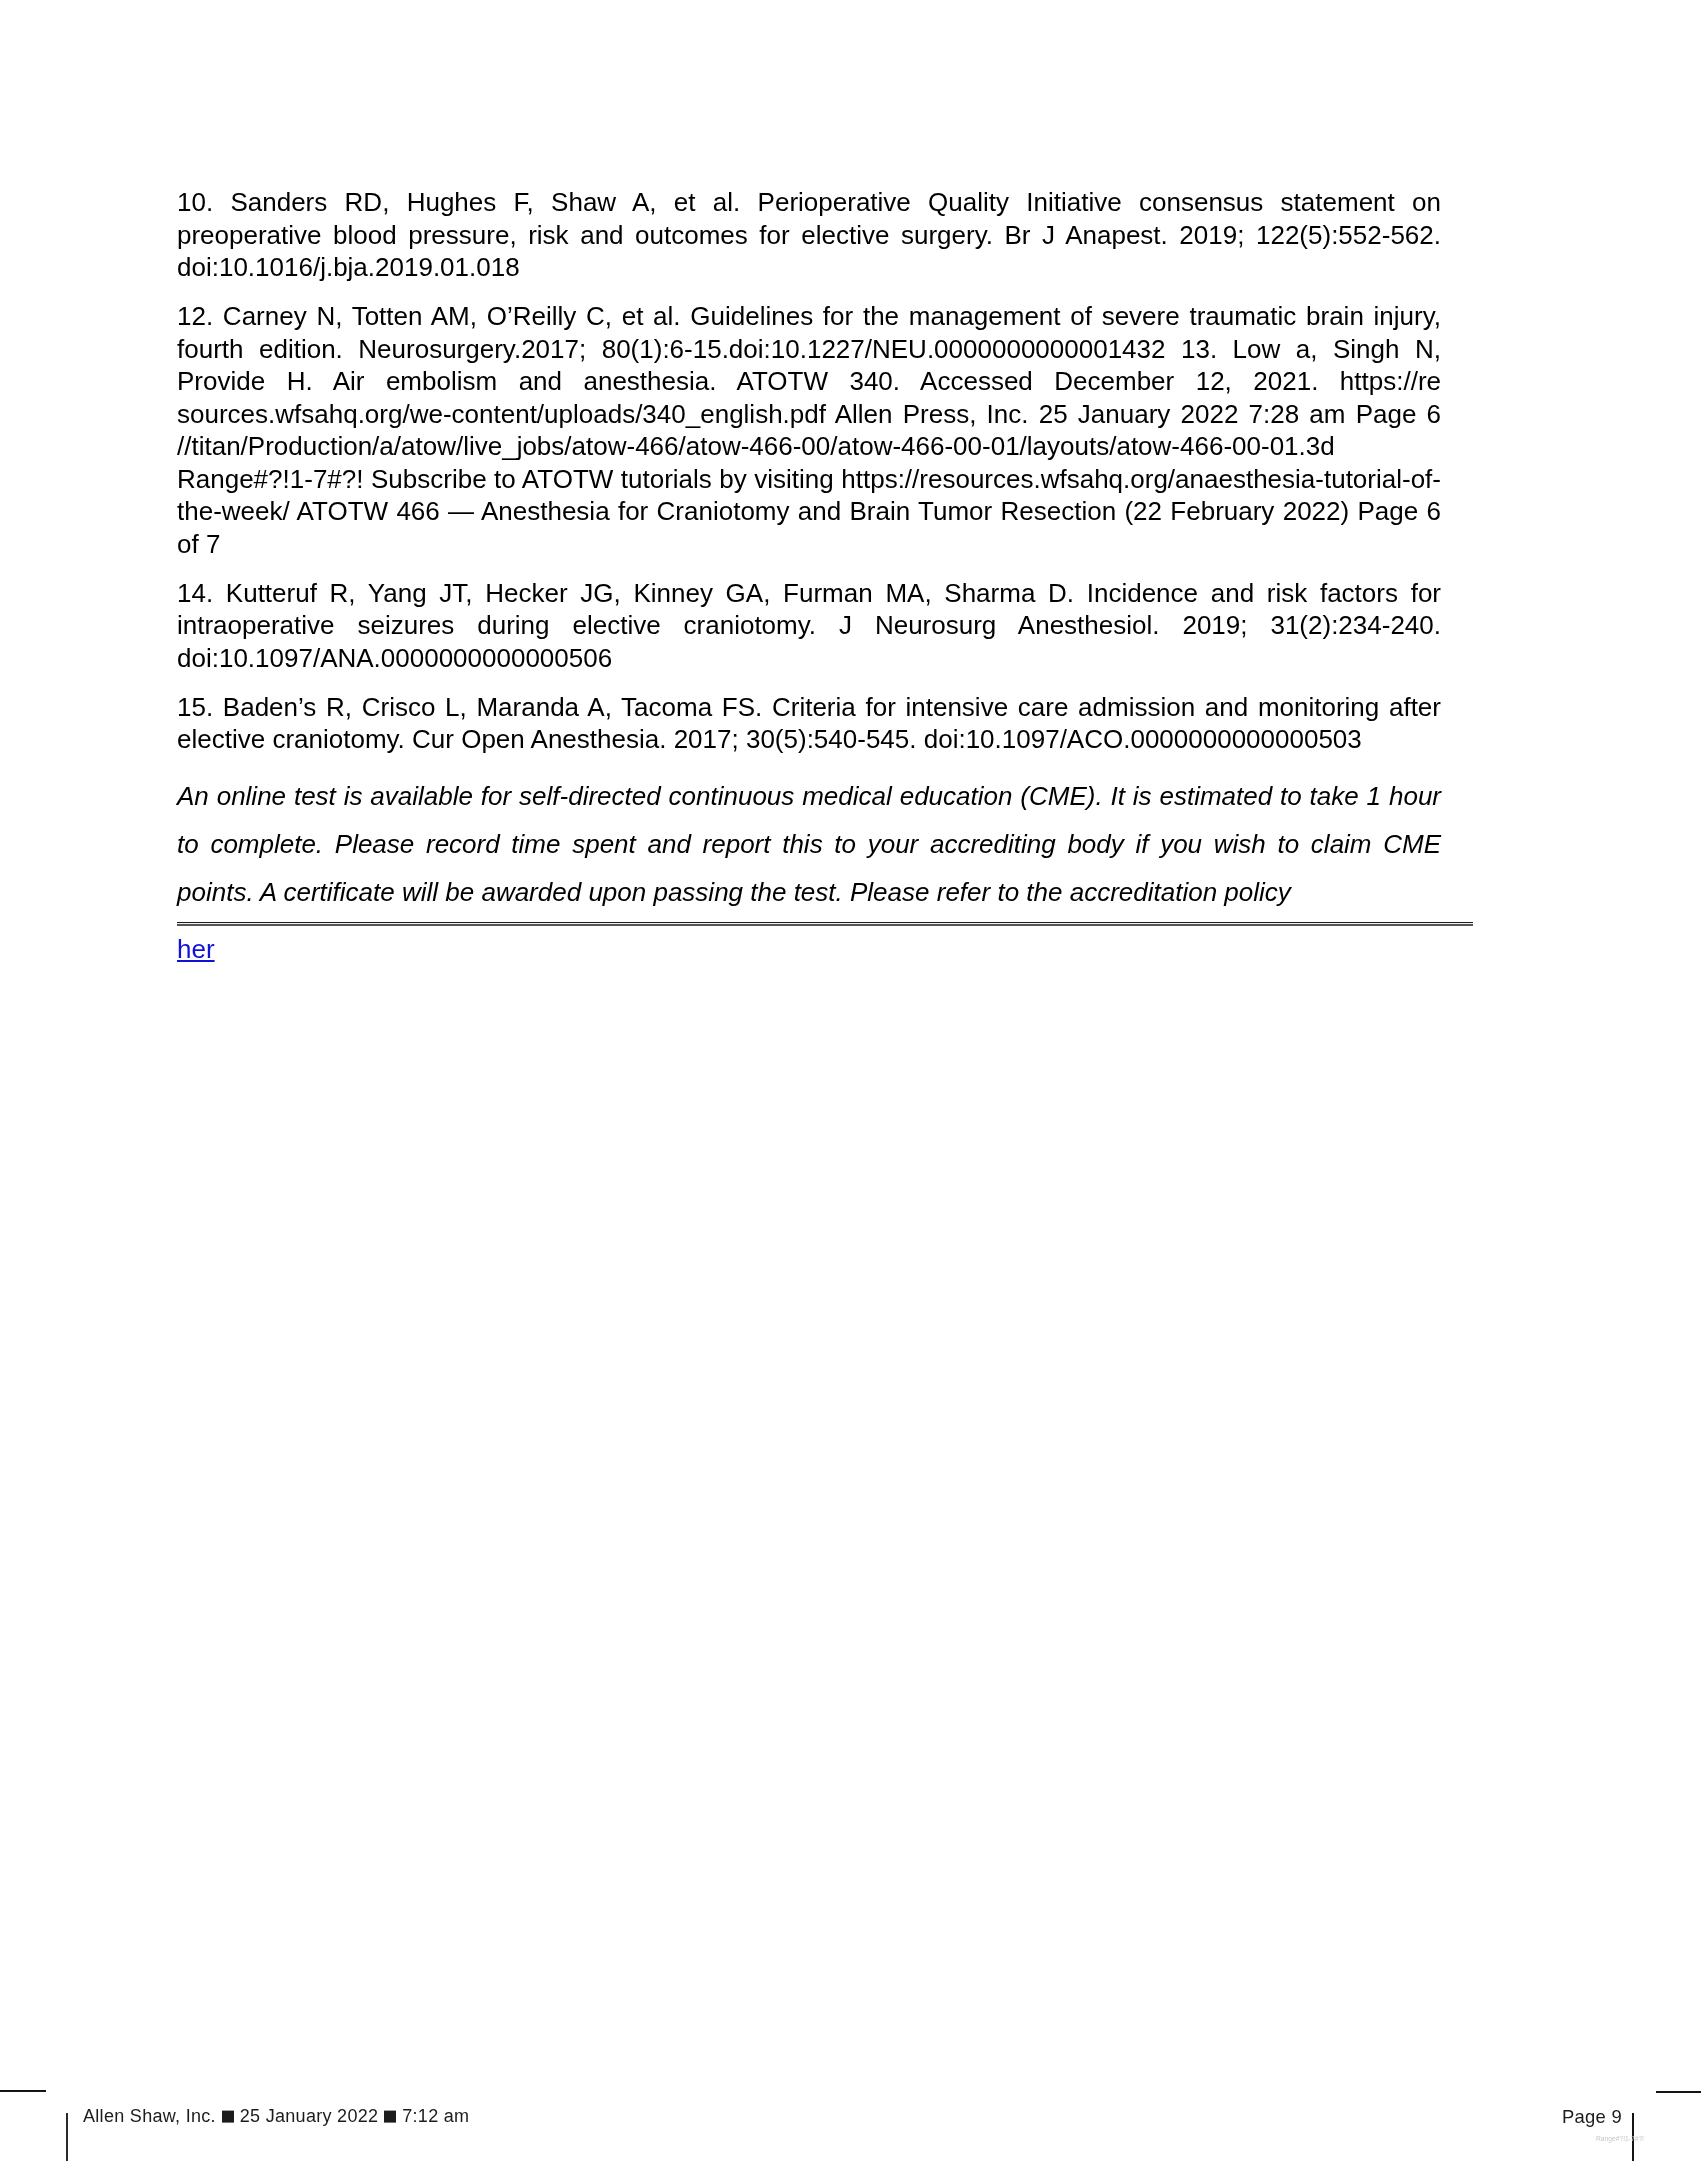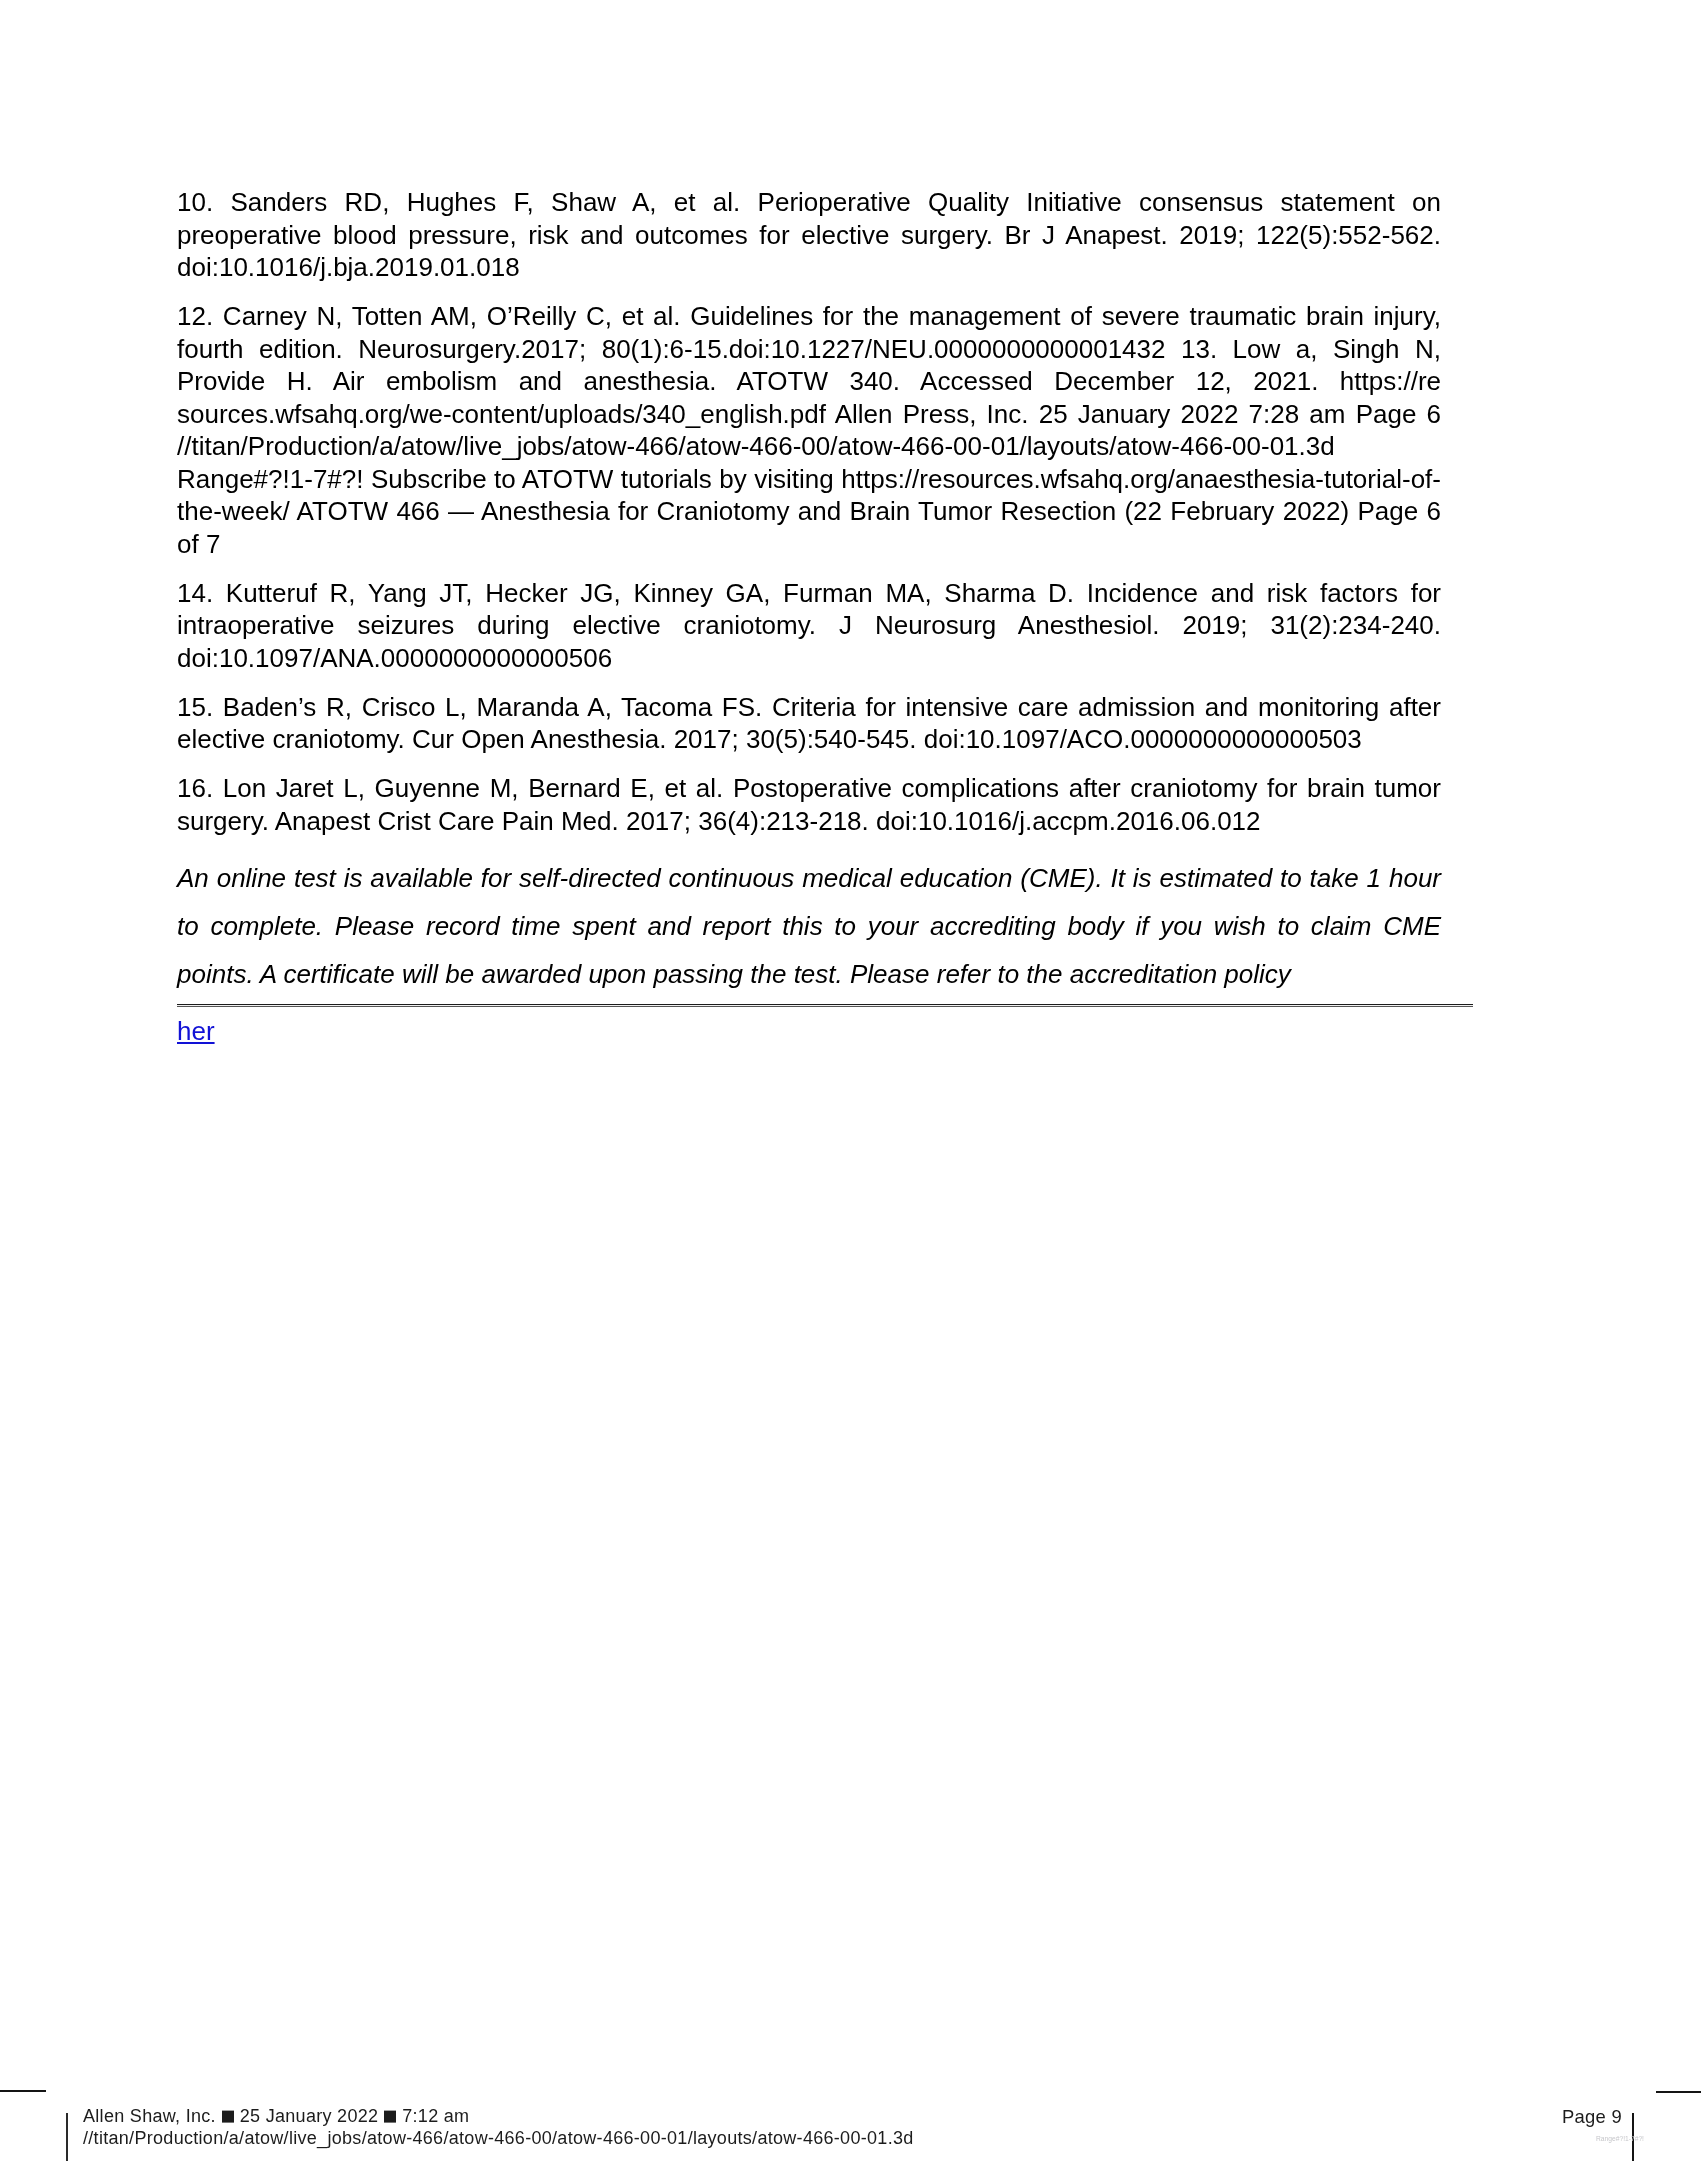--- a/index.html
+++ b/index.html
@@ -94,39 +94,37 @@
 </head>
 <body>
 
 <div class="page">
 
   <div class="content">
     <p class="ref">10. Sanders RD, Hughes F, Shaw A, et al. Perioperative Quality Initiative consensus statement on preoperative blood pressure, risk and outcomes for elective surgery. Br J Anapest. 2019; 122(5):552-562. doi:10.1016/j.bja.2019.01.018</p>
     <p class="ref">12. Carney N, Totten AM, O’Reilly C, et al. Guidelines for the management of severe traumatic brain injury, fourth edition. Neurosurgery.2017; 80(1):6-15.doi:10.1227/NEU.0000000000001432 13. Low a, Singh N, Provide H. Air embolism and anesthesia. ATOTW 340. Accessed December 12, 2021. https://re sources.wfsahq.org/we-content/uploads/340_english.pdf Allen Press, Inc. 25 January 2022 7:28 am Page 6 //titan/Production/a/atow/live_jobs/atow-466/atow-466-00/atow-466-00-01/layouts/atow-466-00-01.3d Range#?!1-7#?! Subscribe to ATOTW tutorials by visiting https://resources.wfsahq.org/anaesthesia-tutorial-of-the-week/ ATOTW 466 — Anesthesia for Craniotomy and Brain Tumor Resection (22 February 2022) Page 6 of 7</p>
     <p class="ref">14. Kutteruf R, Yang JT, Hecker JG, Kinney GA, Furman MA, Sharma D. Incidence and risk factors for intraoperative seizures during elective craniotomy. J Neurosurg Anesthesiol. 2019; 31(2):234-240. doi:10.1097/ANA.0000000000000506</p>
     <p class="ref">15. Baden’s R, Crisco L, Maranda A, Tacoma FS. Criteria for intensive care admission and monitoring after elective craniotomy. Cur Open Anesthesia. 2017; 30(5):540-545. doi:10.1097/ACO.0000000000000503</p>
-    <p class="ref">16. Lon Jaret L, Guyenne M, Bernard E, et al. Postoperative complications after craniotomy for brain tumor surgery. Anapest Crist Care Pain Med. 2017; 36(4):213-218. doi:10.1016/j.accpm.2016.06.012</p>
 
     <p class="cme">An online test is available for self-directed continuous medical education (CME). It is estimated to take 1 hour to complete. Please record time spent and report this to your accrediting body if you wish to claim CME points. A certificate will be awarded upon passing the test. Please refer to the accreditation policy</p>
 
     <div class="divider"></div>
 
     <a class="here-link">her</a>
   </div>
 
   <div class="crop crop-h-left"></div>
   <div class="crop crop-h-right"></div>
   <div class="crop crop-v-left"></div>
   <div class="crop crop-v-right"></div>
 
   <div class="footer-left">
     <div class="footer-line1">
       <span>Allen Shaw, Inc.</span><span class="sq"></span><span>25 January 2022</span><span class="sq"></span><span>7:12 am</span>
     </div>
-    <div class="footer-line2">//titan/Production/a/atow/live_jobs/atow-466/atow-466-00/atow-466-00-01/layouts/atow-466-00-01.3d</div>
   </div>
 
   <div class="footer-page">Page 9</div>
 
   <div class="faint">Range#?!1-7#?!</div>
 
 </div>
 
 
 </body></html>

